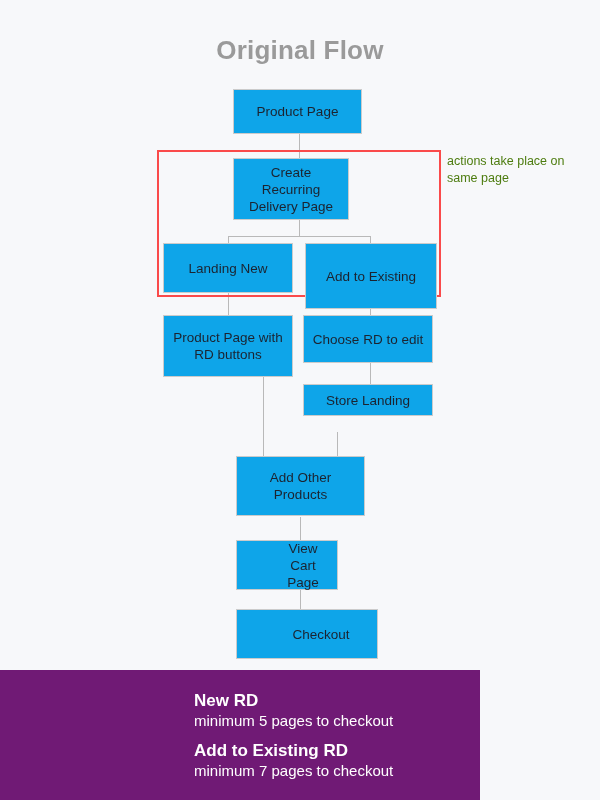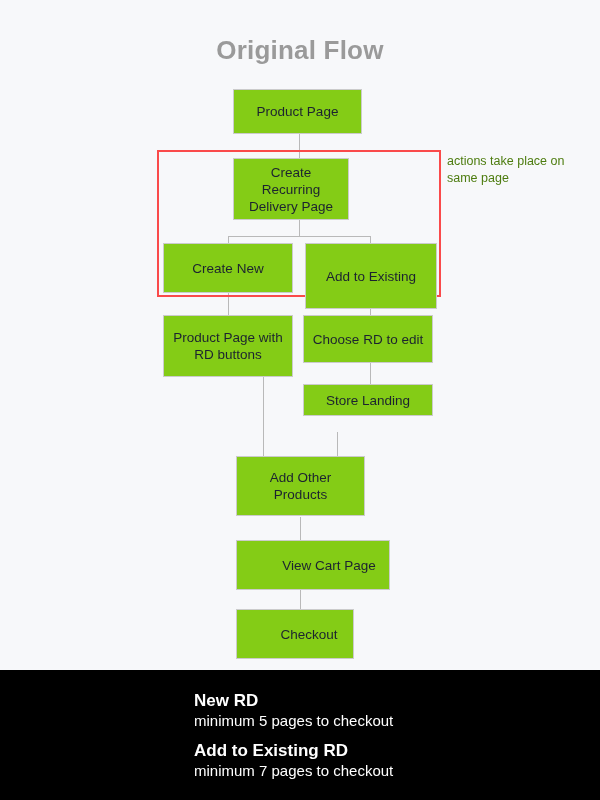--- a/index.html
+++ b/index.html
@@ -25,21 +25,21 @@
     width: 600px;
     text-align: center;
     font-size: 26px;
     font-weight: bold;
     color: #9a9a9a;
     letter-spacing: 0.2px;
   }
   .node {
     position: absolute;
     box-sizing: border-box;
-    background: #84cc16;
+    background: #0ea5e9;
     border: 1px solid #cbcbcb;
     color: #1c2330;
     font-size: 13.5px;
     line-height: 17px;
     display: flex;
     align-items: center;
     justify-content: center;
     text-align: center;
     z-index: 3;
   }
@@ -66,23 +66,23 @@
     color: #4d7c0f;
     font-size: 12.5px;
     line-height: 16.5px;
     width: 120px;
     z-index: 4;
   }
   #summary-banner {
     position: absolute;
     left: 0;
     top: 670px;
-    width: 600px;
+    width: 480px;
     height: 130px;
-    background: #000000;
+    background: #701a75;
     z-index: 5;
   }
   .summary-block {
     position: absolute;
     left: 194px;
     color: #ffffff;
   }
   .summary-title {
     font-size: 17px;
     font-weight: bold;
@@ -120,21 +120,21 @@
 
   <div class="node" style="left:233px; top:89px; width:129px; height:45px;">
     <span>Product Page</span>
   </div>
 
   <div class="node" style="left:233px; top:158px; width:116px; height:62px;">
     <span>Create Recurring Delivery Page</span>
   </div>
 
   <div class="node" style="left:163px; top:243px; width:130px; height:50px;">
-    <span>Create New</span>
+    <span>Landing New</span>
   </div>
 
   <div class="node" style="left:305px; top:243px; width:132px; height:66px;">
     <span>Add to Existing</span>
   </div>
 
   <div class="node" style="left:163px; top:315px; width:130px; height:62px;">
     <span>Product Page with RD buttons</span>
   </div>
 
@@ -143,25 +143,25 @@
   </div>
 
   <div class="node" style="left:303px; top:384px; width:130px; height:32px;">
     <span>Store Landing</span>
   </div>
 
   <div class="node" style="left:236px; top:456px; width:129px; height:60px;">
     <span>Add Other Products</span>
   </div>
 
-  <div class="node" style="left:236px; top:540px; width:154px; height:50px;padding-left:32px;">
+  <div class="node" style="left:236px; top:540px; width:102px; height:50px;padding-left:32px;">
     <span>View Cart Page</span>
   </div>
 
-  <div class="node" style="left:236px; top:609px; width:118px; height:50px;padding-left:28px;">
+  <div class="node" style="left:236px; top:609px; width:142px; height:50px;padding-left:28px;">
     <span>Checkout</span>
   </div>
 
   <div id="summary-banner">
     <div class="summary-block" style="top:20px;">
       <div class="summary-title">New RD</div>
       <div class="summary-sub">minimum 5 pages to checkout</div>
     </div>
     <div class="summary-block" style="top:70px;">
       <div class="summary-title">Add to Existing RD</div>

